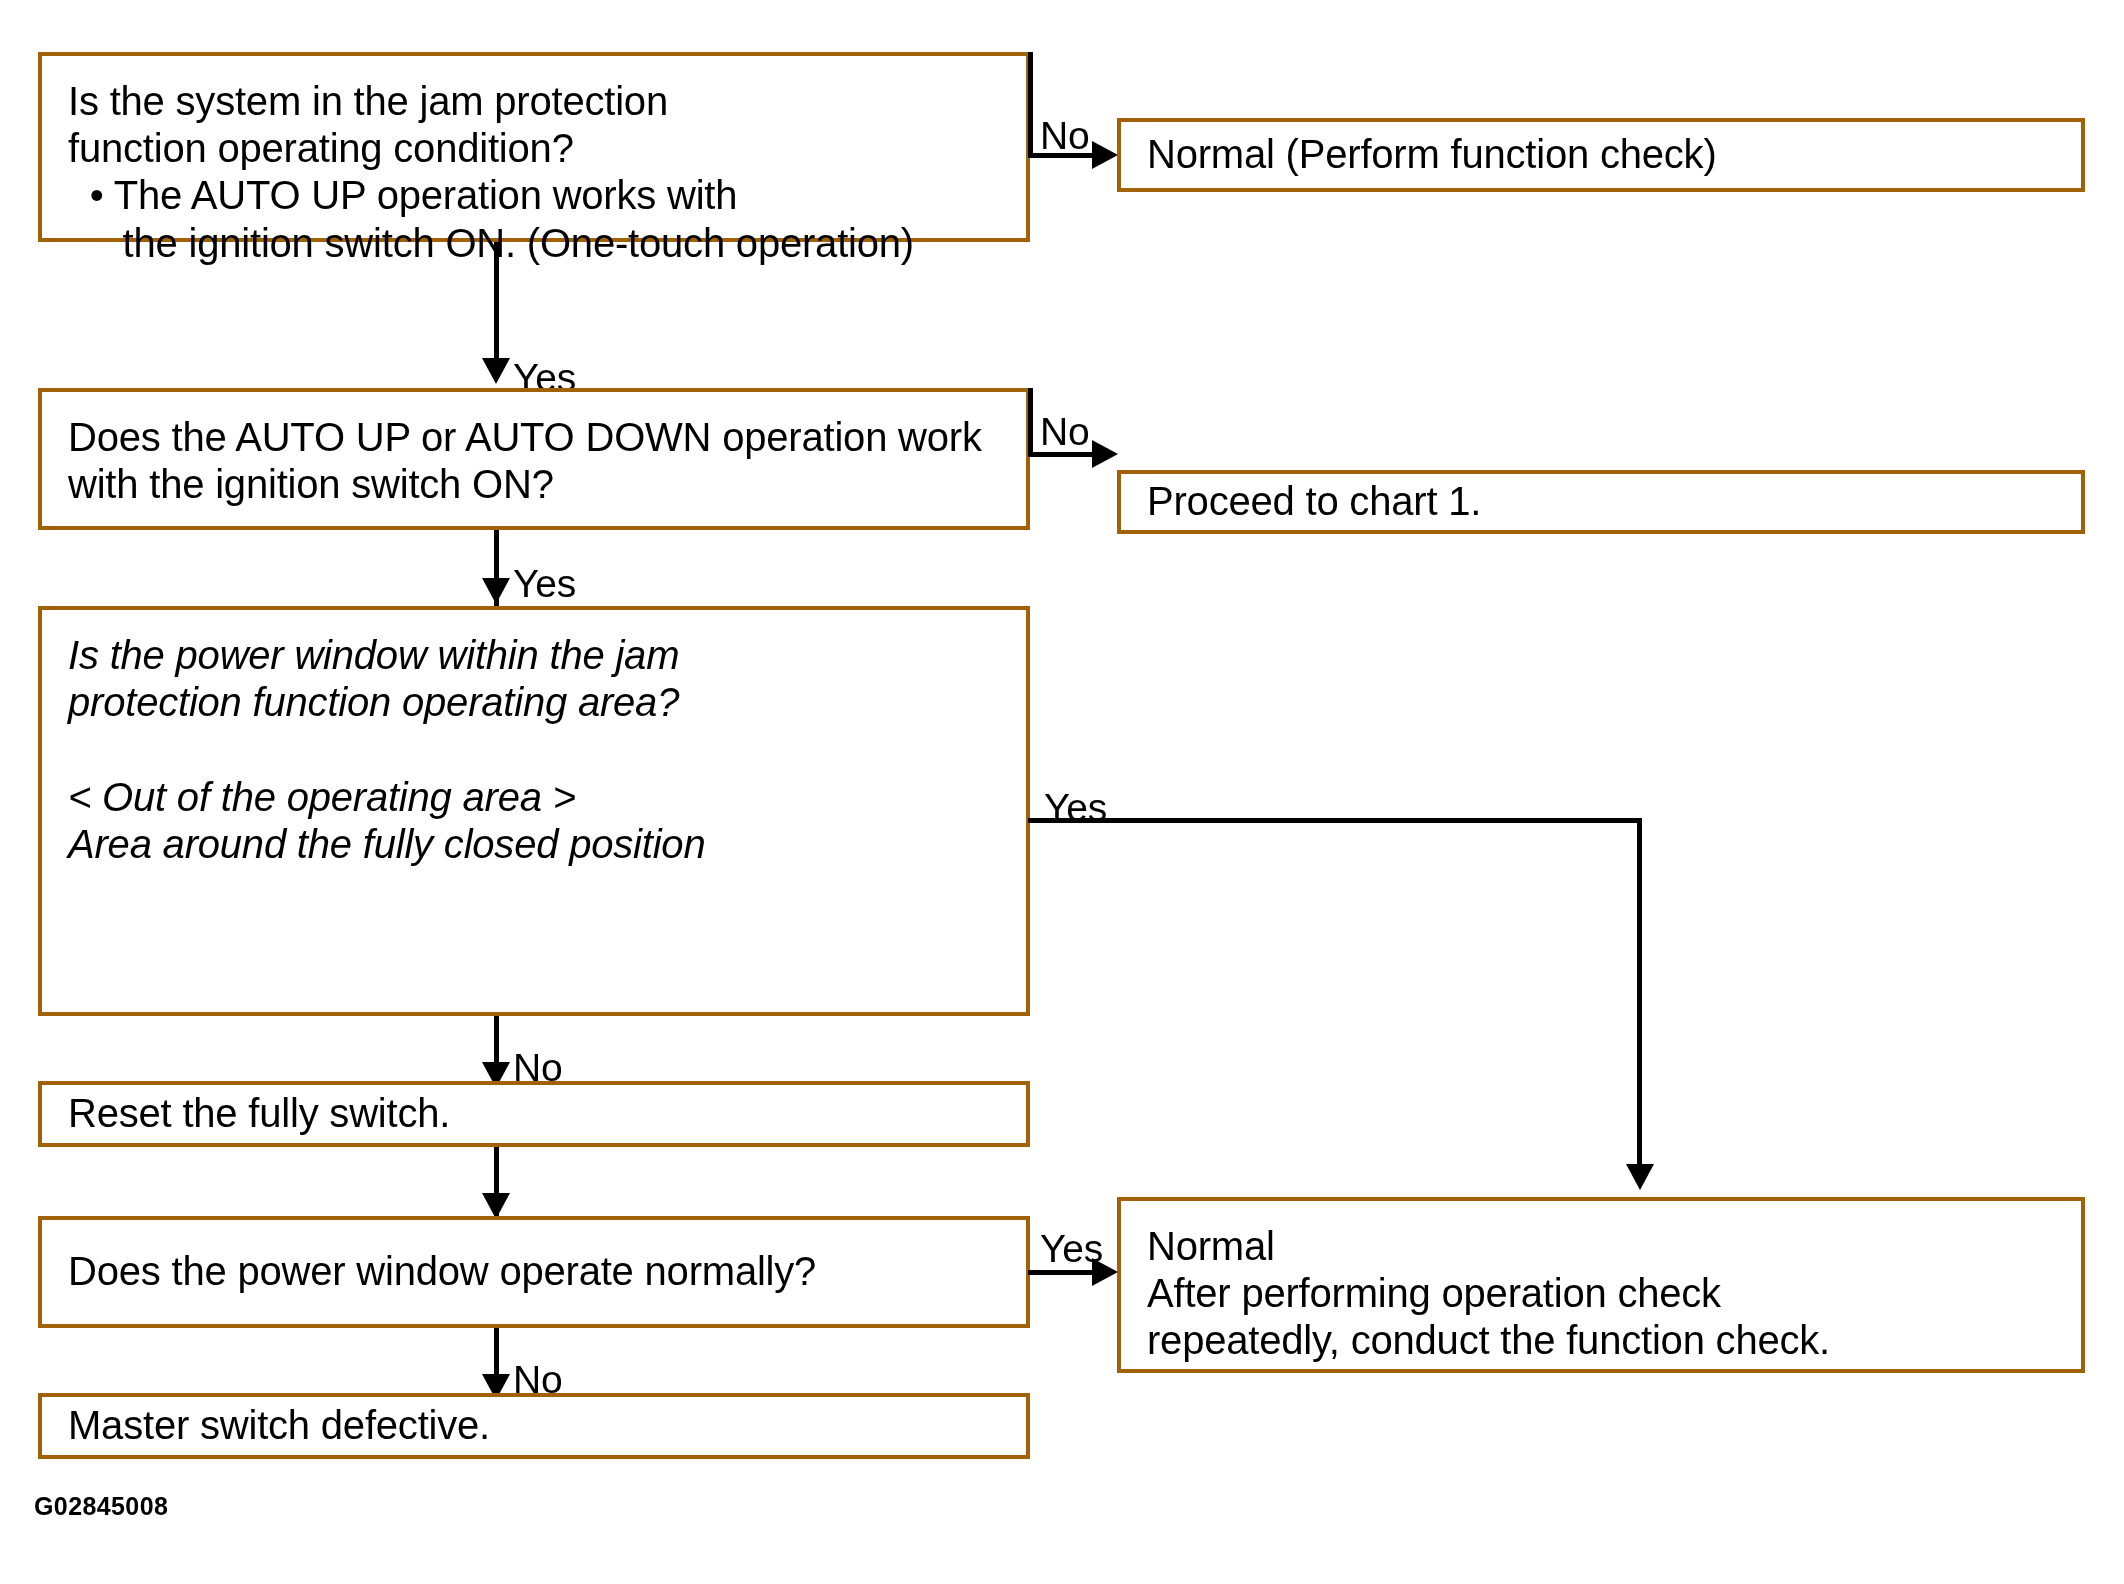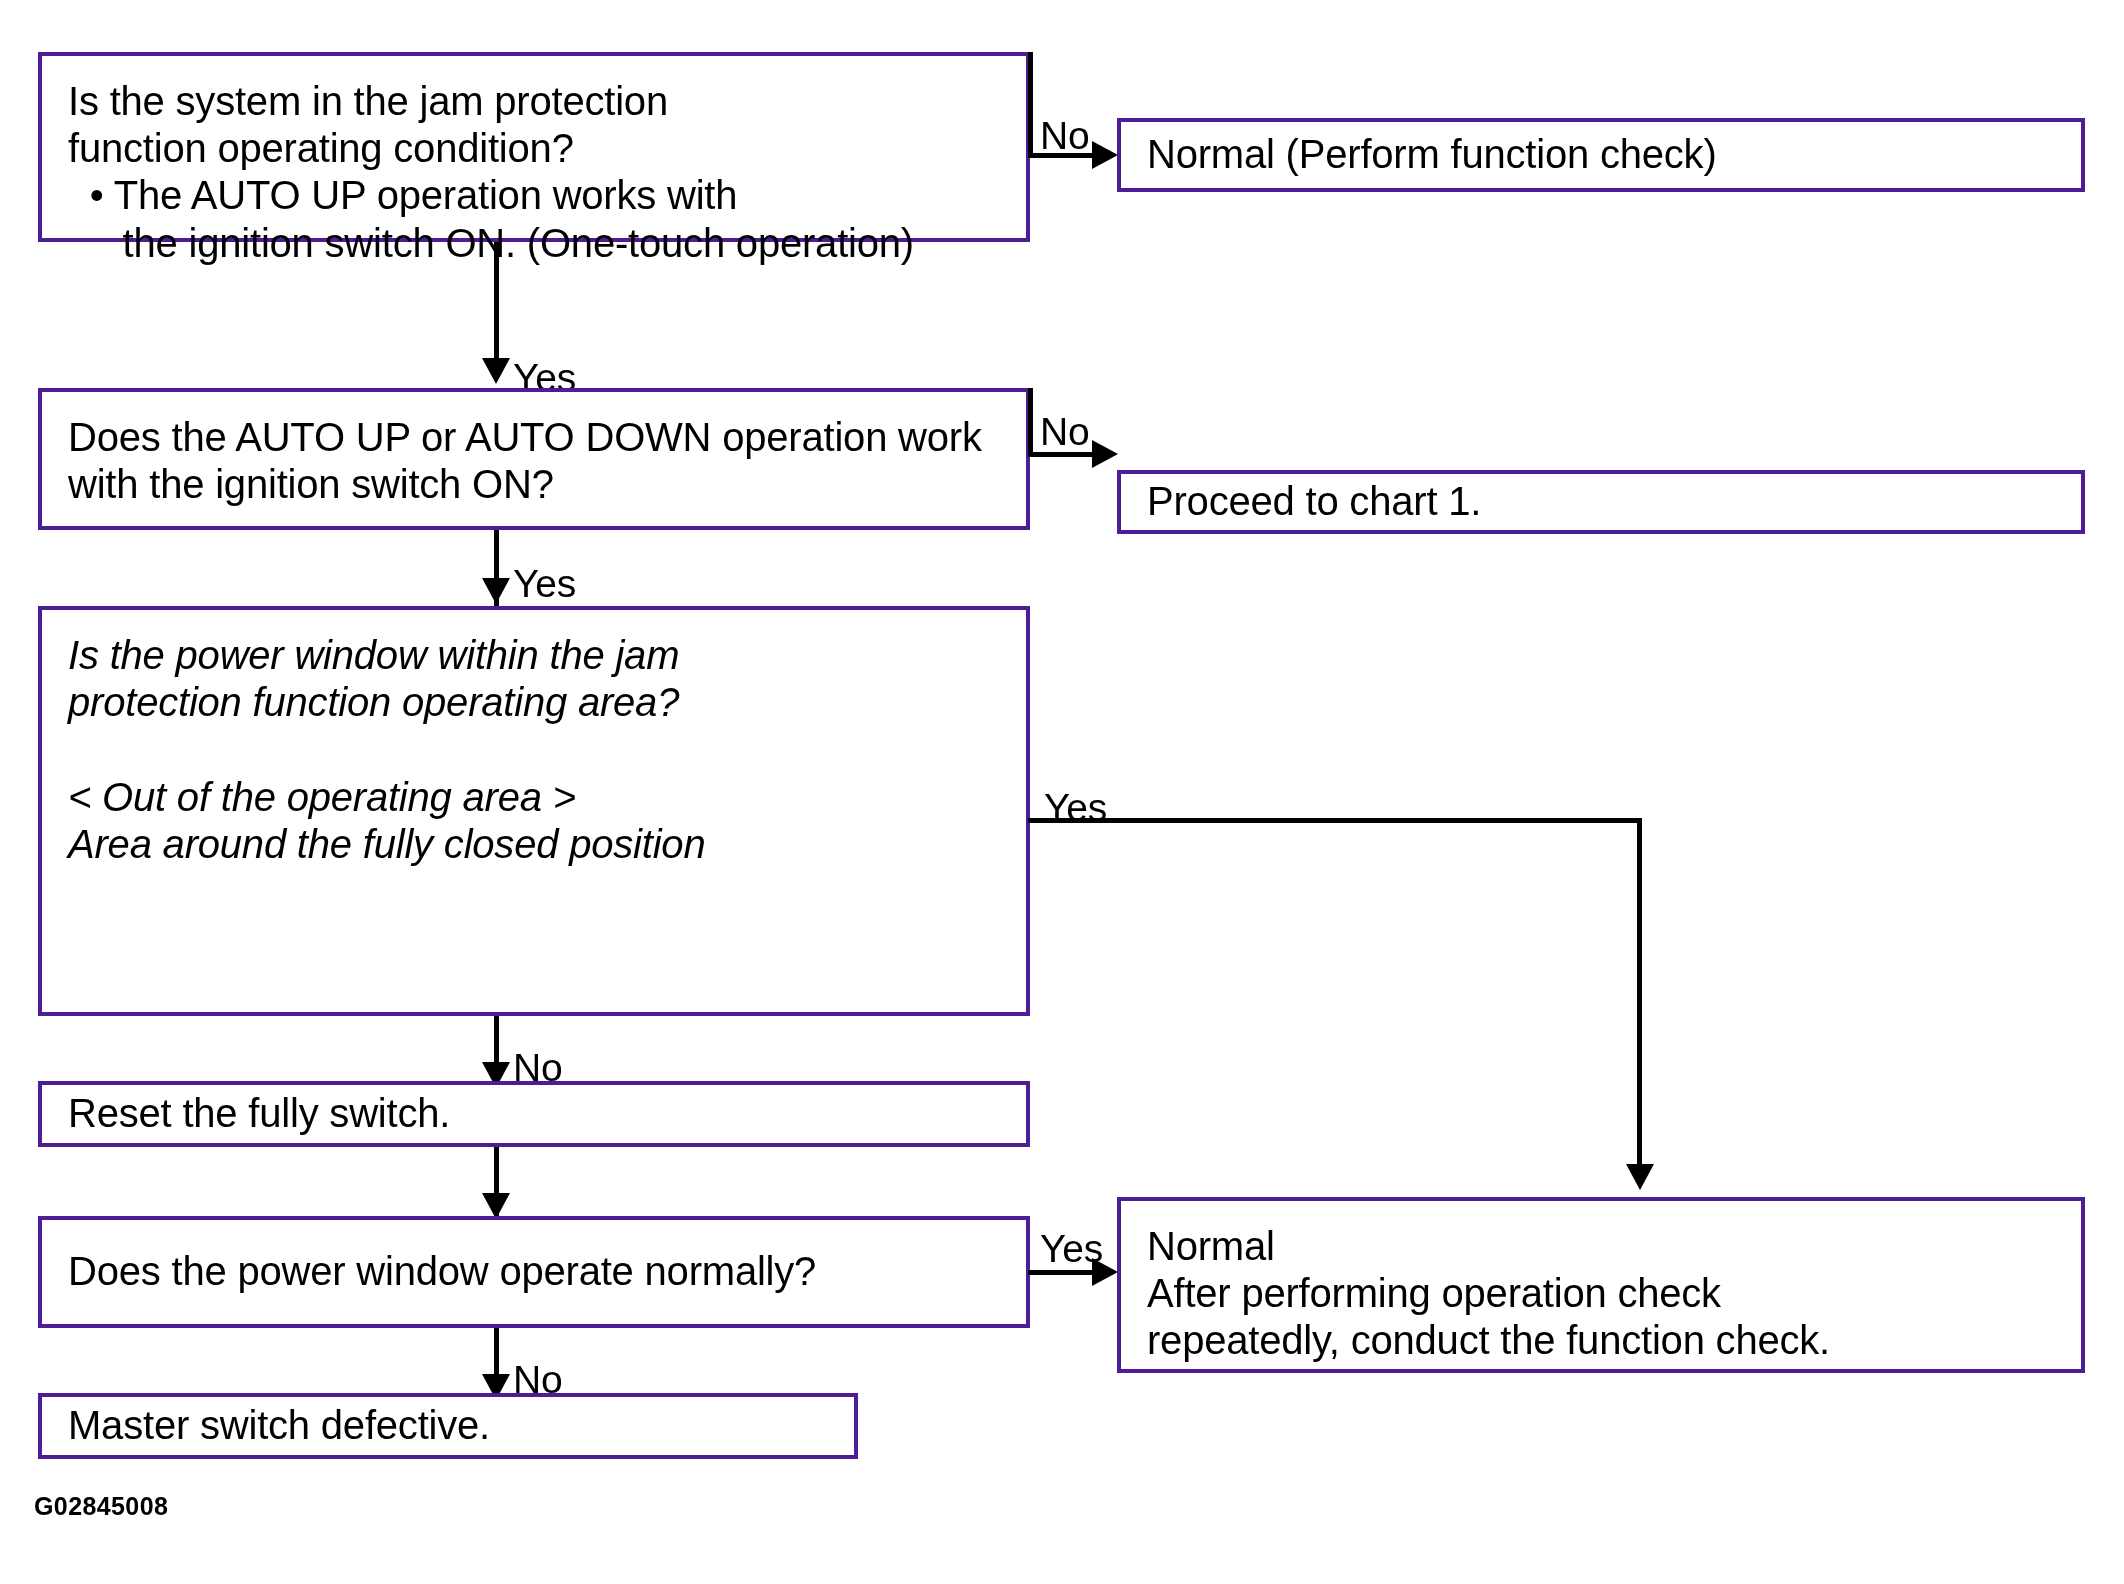--- a/index.html
+++ b/index.html
@@ -14,21 +14,21 @@
   #canvas {
     position: relative;
     width: 2124px;
     height: 1584px;
     background: #ffffff;
     overflow: hidden;
   }
   .node {
     position: absolute;
     box-sizing: border-box;
-    border: 4px solid #4c1d95;
+    border: 4px solid #a16207;
     background: #ffffff;
   }
   .node .txt {
     position: absolute;
     left: 26px;
     top: 22px;
     right: 12px;
     font-size: 40px;
     line-height: 1.18;
     white-space: pre-wrap;
@@ -158,19 +158,19 @@
   <div class="node" style="left:1117px; top:1197px; width:968px; height:176px;">
     <div class="txt">Normal
 After performing operation check
 repeatedly, conduct the function check.</div>
   </div>
 
   <div class="vline" style="left:494px; top:1328px; width:5px; height:68px;"></div>
   <div class="arrow-down" style="left:482px; top:1374px;"></div>
   <div class="edge-label" style="left:513px; top:1344px;">No</div>
 
-  <div class="node tight" style="left:38px; top:1393px; width:820px; height:66px;">
+  <div class="node tight" style="left:38px; top:1393px; width:992px; height:66px;">
     <div class="txt">Master switch defective.</div>
   </div>
 
   <div class="figcode" style="left:34px; top:1494px;">G02845008</div>
 
 </div>
 
 </body></html>

